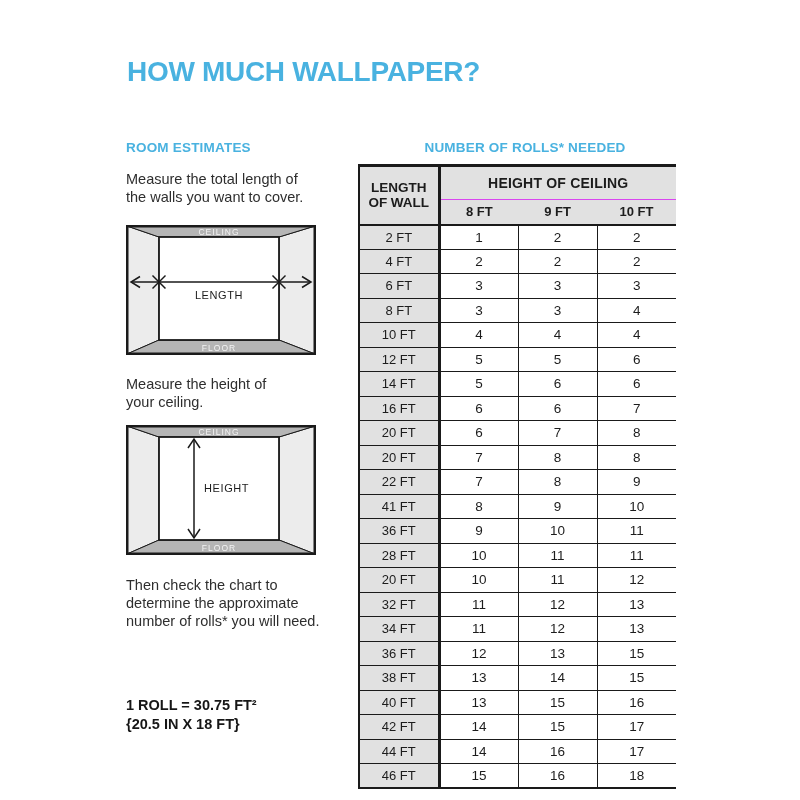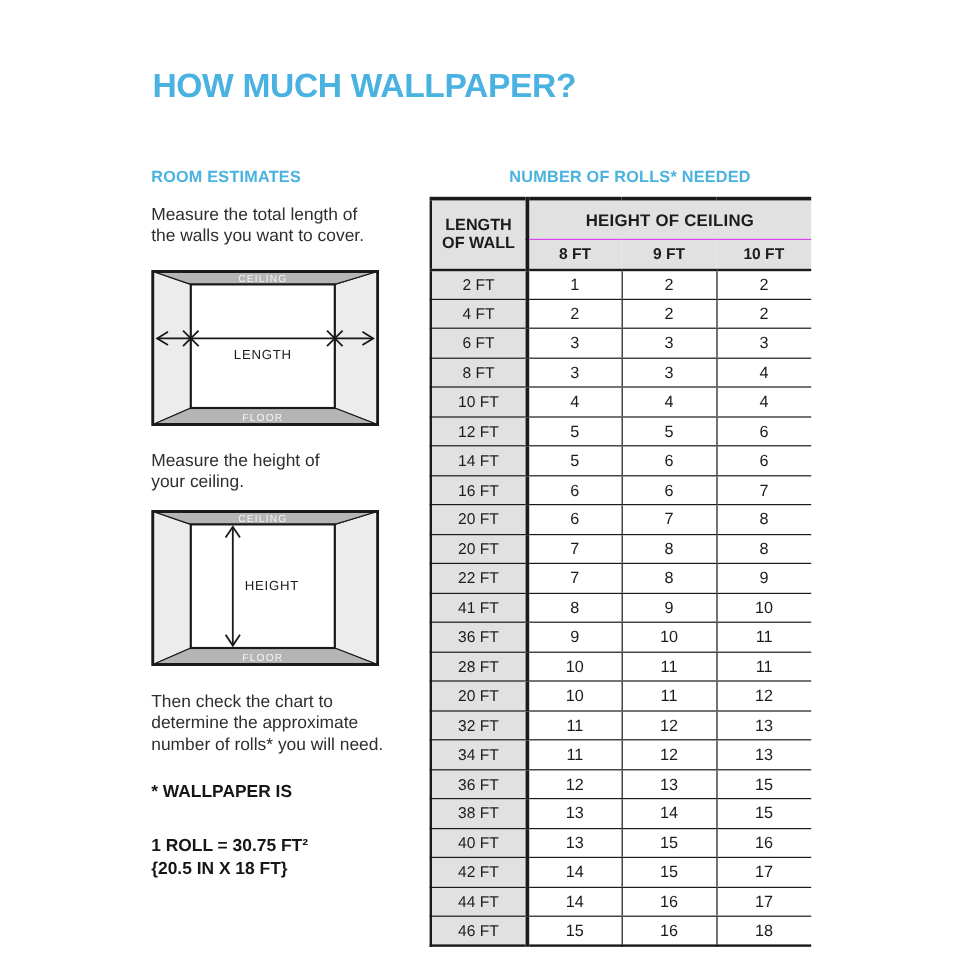--- a/index.html
+++ b/index.html
@@ -176,21 +176,20 @@
       <polyline points="62,104 68,113 74,104"></polyline>
     </g>
     <text x="78" y="67" text-anchor="start" class="measure-label">HEIGHT</text>
   </svg>
 
   <div class="abs body-text" id="step3-text">Then check the chart to
 determine the approximate
 number of rolls* you will need.</div>
 
   <div class="abs footnote" id="footnote-rolls">
-    <div>* WALLPAPER IS</div>
   </div>
 
   <div class="abs footnote" id="roll-size">
     <div>1 ROLL = 30.75 FT²</div>
     <div>{20.5 IN X 18 FT}</div>
   </div>
 
   <div class="abs section-heading" id="rolls-heading">NUMBER OF ROLLS* NEEDED</div>
 
   <div class="abs" id="rolls-table-wrap">

